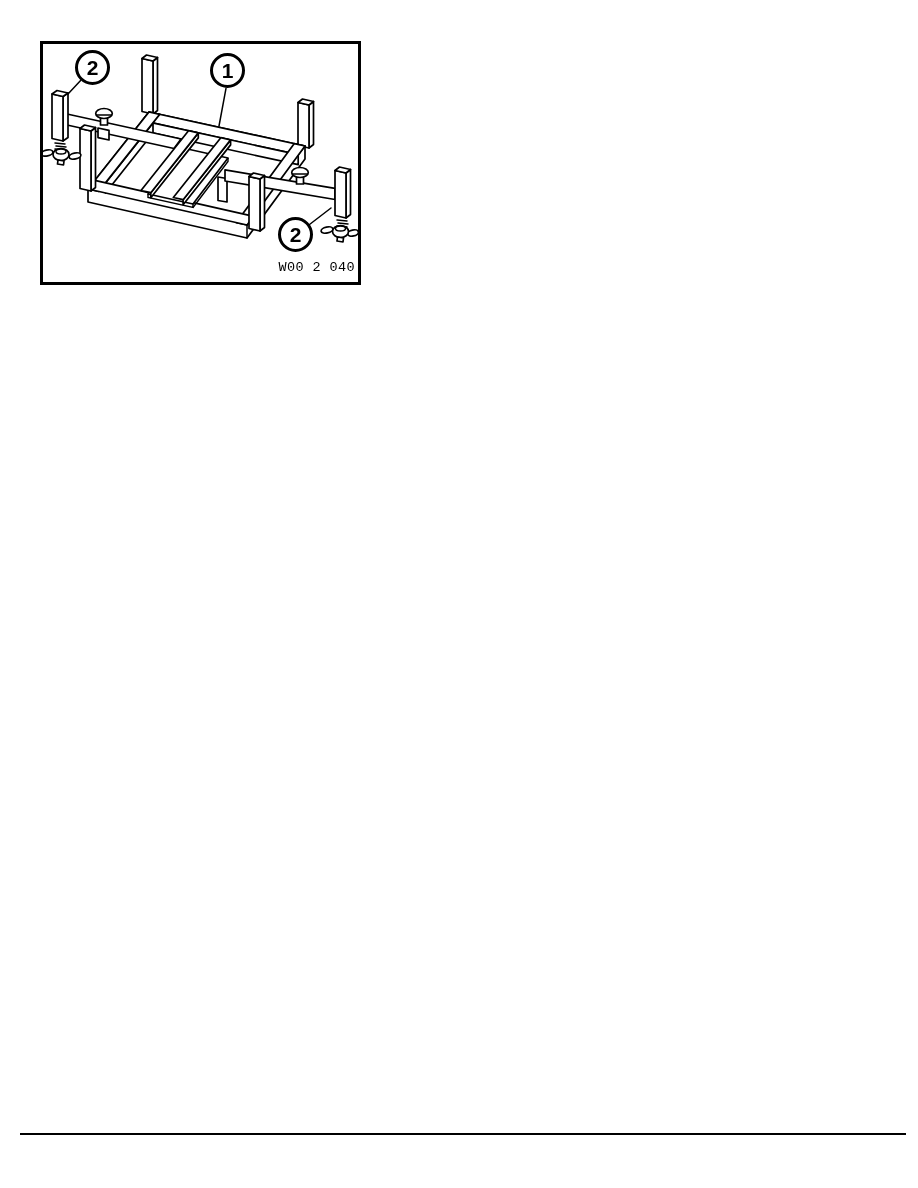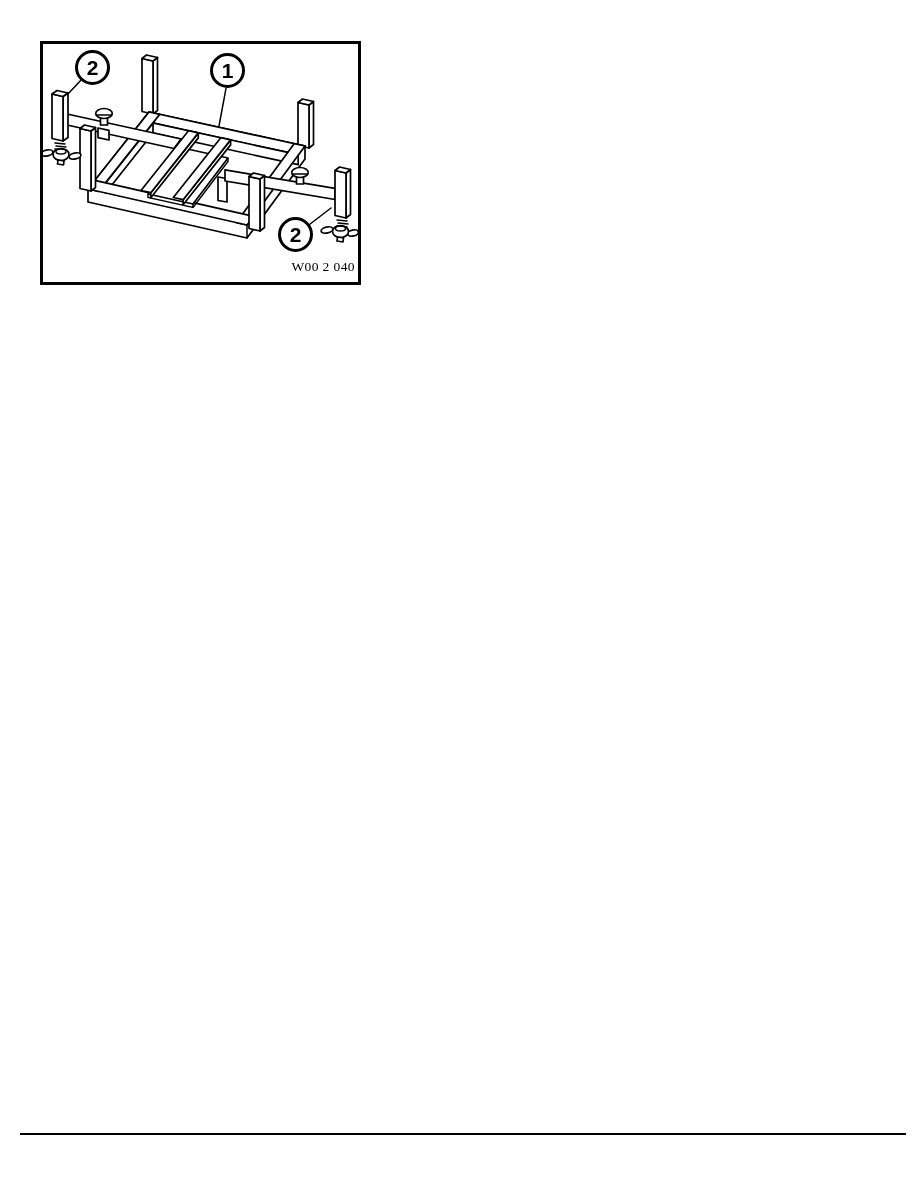--- a/index.html
+++ b/index.html
@@ -32,21 +32,21 @@
     font-family: "Liberation Sans", sans-serif;
   }
   .balloon-2-left  { left: 32px;  top: 6px; }
   .balloon-1       { left: 167px; top: 9px; }
   .balloon-2-right { left: 235px; top: 173px; }
   .fig-caption {
     position: absolute;
     right: 3px; bottom: 7px;
     font-size: 13.5px;
     letter-spacing: 0.4px;
-    font-family: Liberation Serif, serif;
+    font-family: Liberation Mono, monospace;
   }
   .footer-rule {
     position: absolute;
     left: 20px; top: 1133px;
     width: 886px; height: 2px;
     background: #000;
   }
   .ln  { fill: #ffffff; stroke: #000000; stroke-width: 1.7; stroke-linejoin: round; }
   .st  { fill: none; stroke: #000000; stroke-width: 1.5; stroke-linecap: round; }
   .thin{ fill: none; stroke: #000000; stroke-width: 1.4; }

